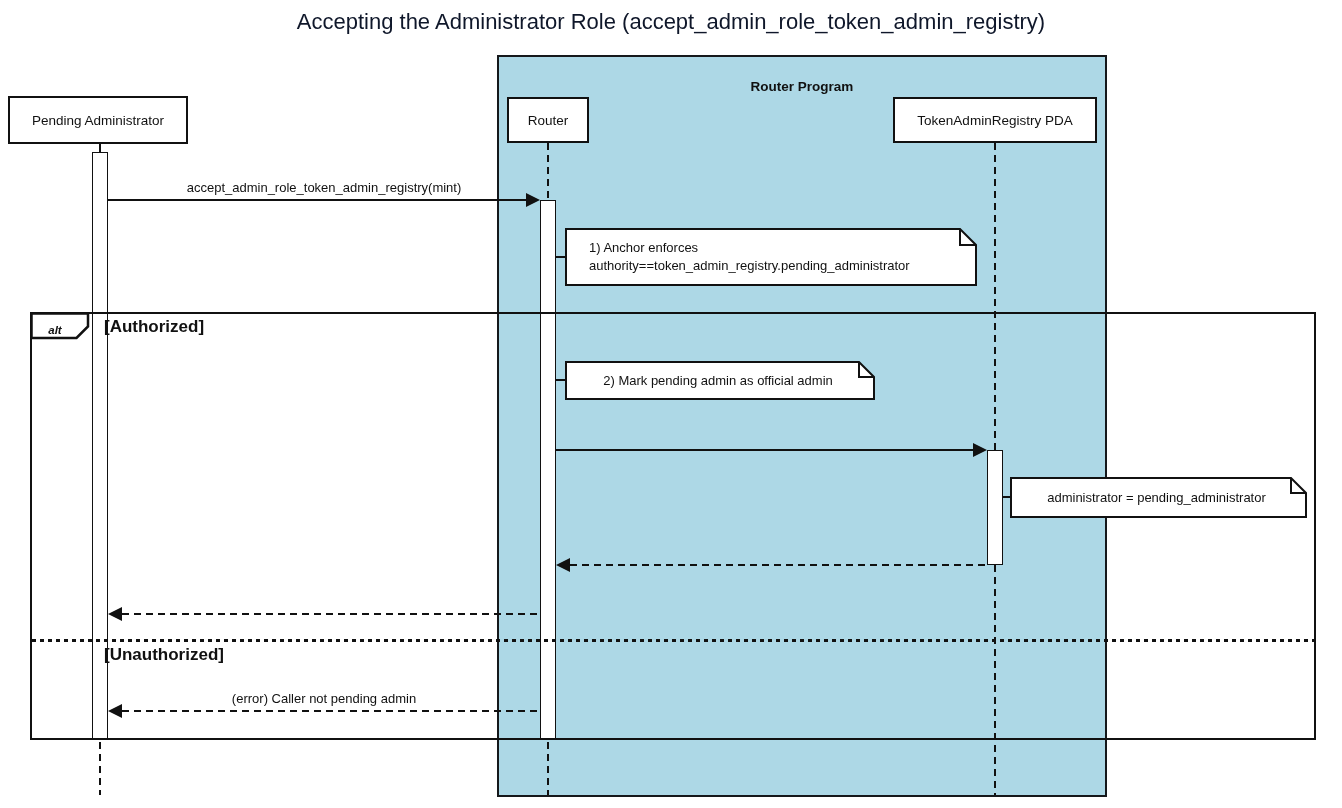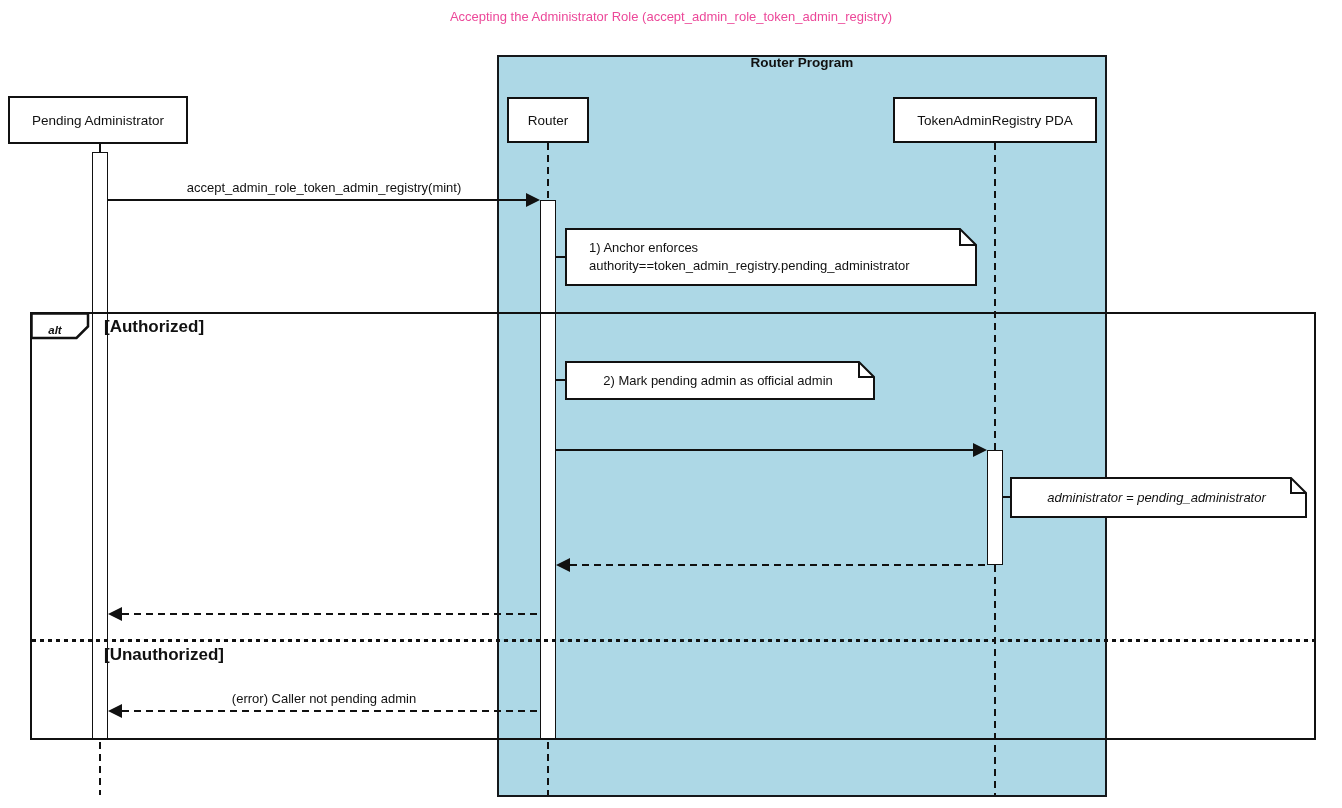--- a/index.html
+++ b/index.html
@@ -1,21 +1,21 @@
 <!DOCTYPE html>
 <html><head>
 <meta charset="utf-8">
 <style>
   html,body{margin:0;padding:0;background:#ffffff;}
   #diagram{position:relative;width:1342px;height:808px;background:#ffffff;
            font-family:"Liberation Sans", sans-serif;color:#111;overflow:hidden;}
   .abs{position:absolute;}
-  .title{top:9px;left:0;width:100%;text-align:center;font-size:13px;color:#ec4899;}
+  .title{top:9px;left:0;width:100%;text-align:center;font-size:22px;color:#0f172a;}
   .container-box{left:497px;top:55px;width:610px;height:742px;background:#ADD8E6;border:2px solid #15181b;box-sizing:border-box;}
-  .container-label{left:497px;top:55px;width:610px;text-align:center;font-weight:bold;font-size:13.5px;}
+  .container-label{left:497px;top:79px;width:610px;text-align:center;font-weight:bold;font-size:13.5px;}
   .participant{background:#fff;border:2px solid #111;box-sizing:border-box;display:flex;align-items:center;justify-content:center;font-size:13.5px;text-align:center;}
   .lifeline{width:2px;background:repeating-linear-gradient(to bottom,#111 0px,#111 7px,transparent 7px,transparent 12px);}
   .lifeline-solid{width:2px;background:#111;}
   .activation{background:#fff;border:1.6px solid #111;box-sizing:border-box;width:16px;}
   .msg-line{height:2px;background:#111;}
   .msg-line.dashed{background:repeating-linear-gradient(to right,#111 0px,#111 7px,transparent 7px,transparent 12px);}
   .arrowhead{width:0;height:0;border-top:7px solid transparent;border-bottom:7px solid transparent;}
   .arrowhead.right{border-left:14px solid #111;}
   .arrowhead.left{border-right:14px solid #111;}
   .msg-label{font-size:13px;text-align:center;white-space:nowrap;}
@@ -93,21 +93,21 @@
       <path d="M1 1 H294 L309 16 V38 H1 Z" fill="#ffffff" stroke="#111111" stroke-width="2"></path>
       <path d="M294 1 V16 H309" fill="none" stroke="#111111" stroke-width="2"></path>
     </svg>
     <div class="note-text center">2) Mark pending admin as official admin</div>
   </div>
 
   <div class="abs msg-line" style="left:556px;top:449px;width:418px;"></div>
   <div class="abs arrowhead right" style="left:973px;top:443px;"></div>
 
   <div class="abs connector" style="left:1003px;top:496px;width:7px;"></div>
-  <div class="abs note" style="left:1010px;top:477px;width:297px;height:41px;font-style:italic;">
+  <div class="abs note" style="left:1010px;top:477px;width:297px;height:41px;">
     <svg width="297" height="41" viewBox="0 0 297 41">
       <path d="M1 1 H281 L296 16 V40 H1 Z" fill="#ffffff" stroke="#111111" stroke-width="2"></path>
       <path d="M281 1 V16 H296" fill="none" stroke="#111111" stroke-width="2"></path>
     </svg>
     <div class="note-text center">administrator = pending_administrator</div>
   </div>
 
   <div class="abs msg-line dashed" style="left:570px;top:564px;width:417px;"></div>
   <div class="abs arrowhead left" style="left:556px;top:558px;"></div>
 

